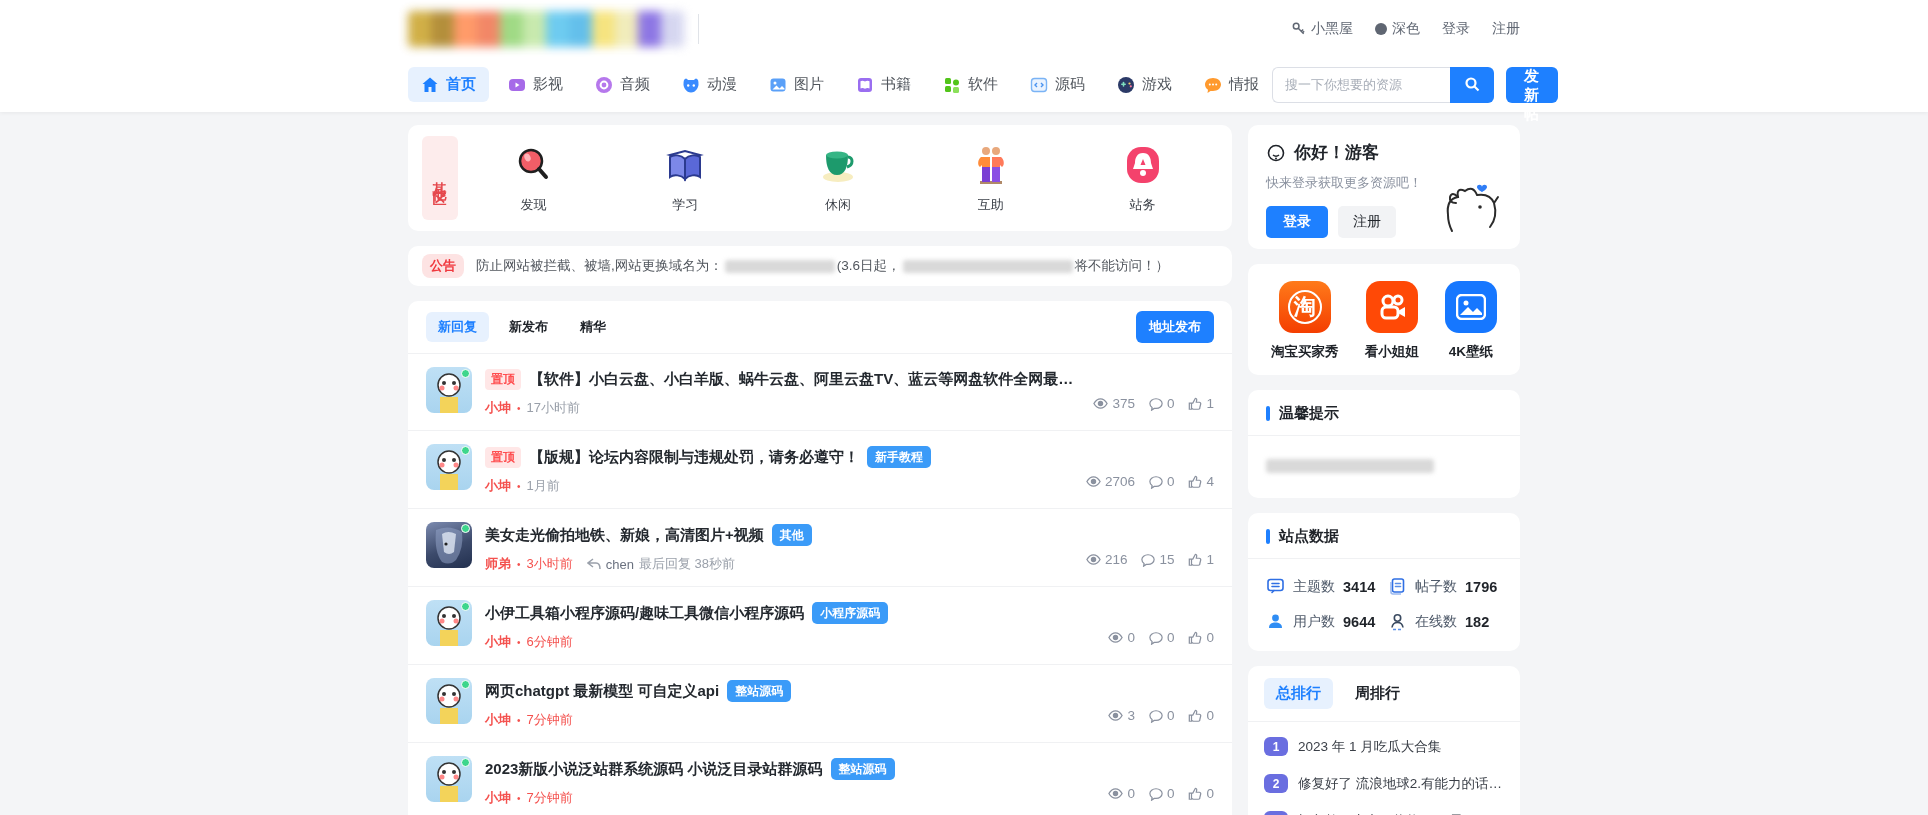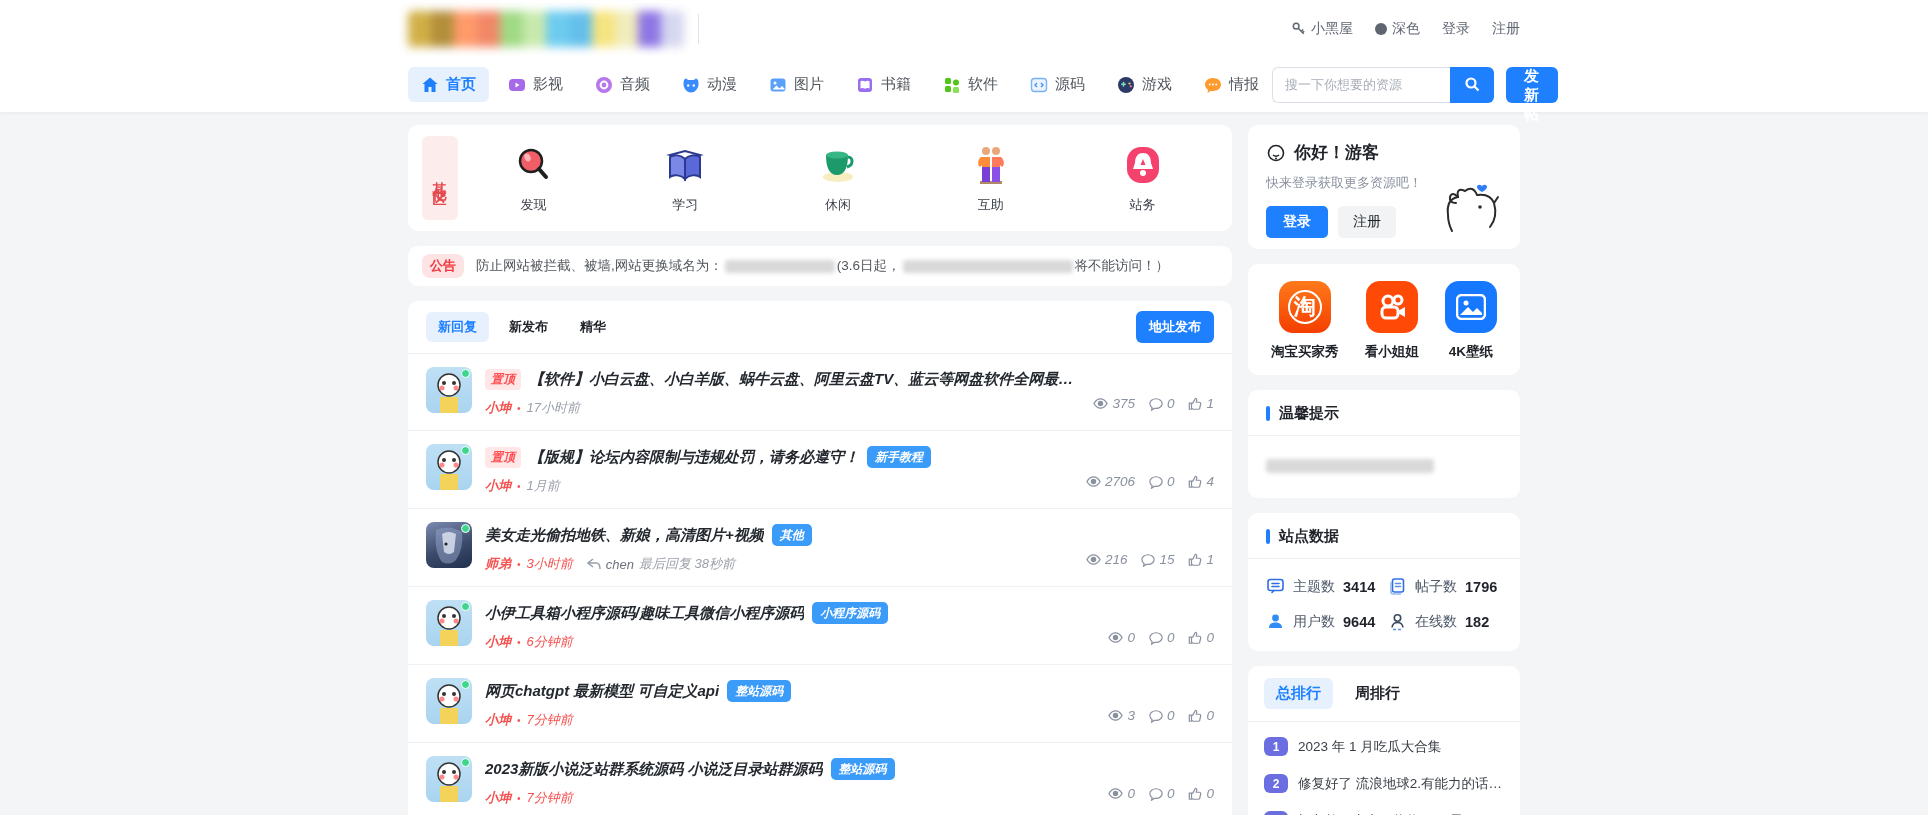--- a/index.html
+++ b/index.html
@@ -63,21 +63,21 @@
   
   .feed { margin-top:15px; padding-bottom:10px; }
   .feed-head { display:flex; align-items:center; padding:10px 18px; }
   .feed-tabs { display:flex; align-items:center; gap:8px; }
   .feed-tab { font-size:13px; font-weight:bold; color:#1f2329; padding:6px 12px; border-radius:6px; cursor:pointer; }
   .feed-tab.active { background:#e7f1fe; color:#1e80ff; }
   .addr-btn { margin-left:auto; background:#1e80ff; color:#fff; border:none; border-radius:6px;
     font-size:13px; font-weight:bold; padding:7px 13px; cursor:pointer;
     font-family:"Liberation Sans","DejaVu Sans",sans-serif; }
   .feed-divider { height:1px; background:#f0f1f3; }
-  .post { display:flex; gap:13px; padding:13px 18px; border-bottom:1px solid #f0f1f3;font-style:italic; }
+  .post { display:flex; gap:13px; padding:13px 18px; border-bottom:1px solid #f0f1f3; }
   .avatar { position:relative; width:46px; height:46px; border-radius:8px; flex-shrink:0; overflow:hidden; }
   .avatar .dot { position:absolute; top:2px; right:2px; width:9px; height:9px; border-radius:50%;
     background:#3dd68c; border:1.5px solid #fff; }
   .av-kun { background:linear-gradient(180deg,#bfe0f5 0%,#a9d4ef 100%); }
   .av-dark { background:linear-gradient(160deg,#7c8bb0 0%,#3c4a6b 55%,#22304f 100%); }
   .post-mid { flex:1; min-width:0; }
   .post-titleline { display:flex; align-items:center; gap:8px; margin-top:2px; }
   .pin-badge { background:#ffe7e7; color:#ff4d4f; font-size:12px; font-weight:bold;
     padding:2px 6px; border-radius:4px; flex-shrink:0; }
   .post-title { font-size:15px; font-weight:bold; color:#24292f; white-space:nowrap;

